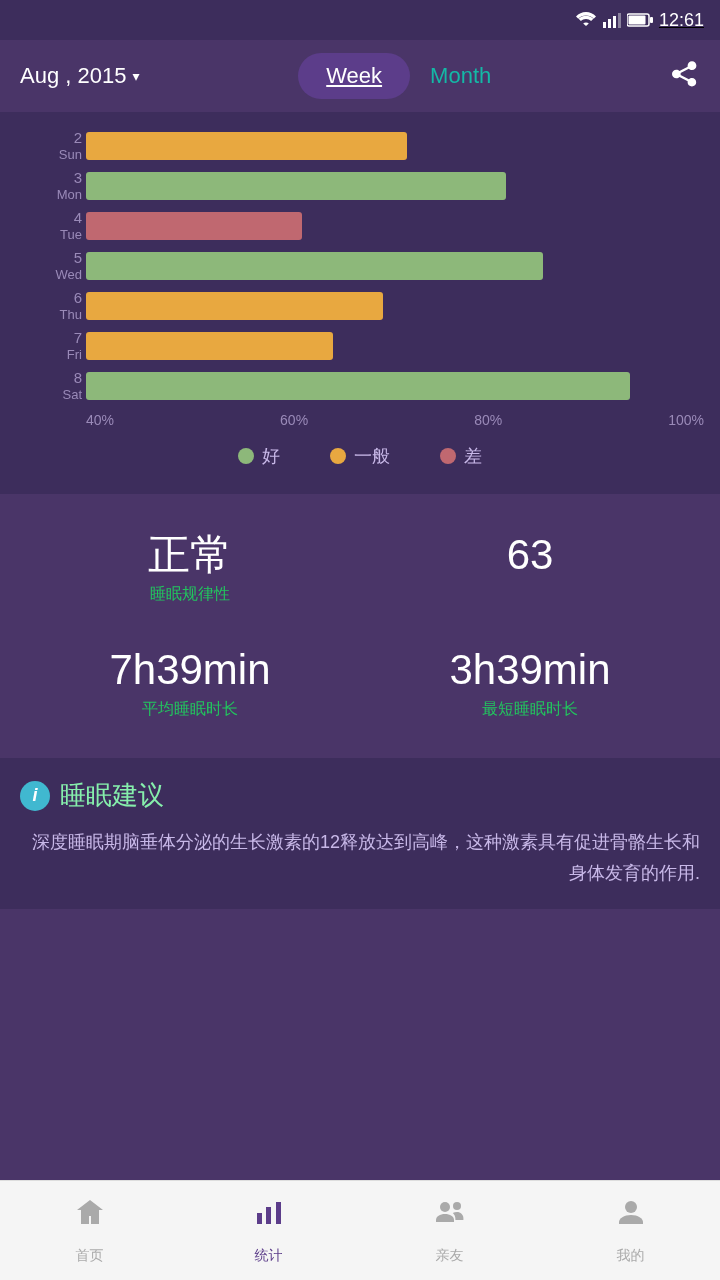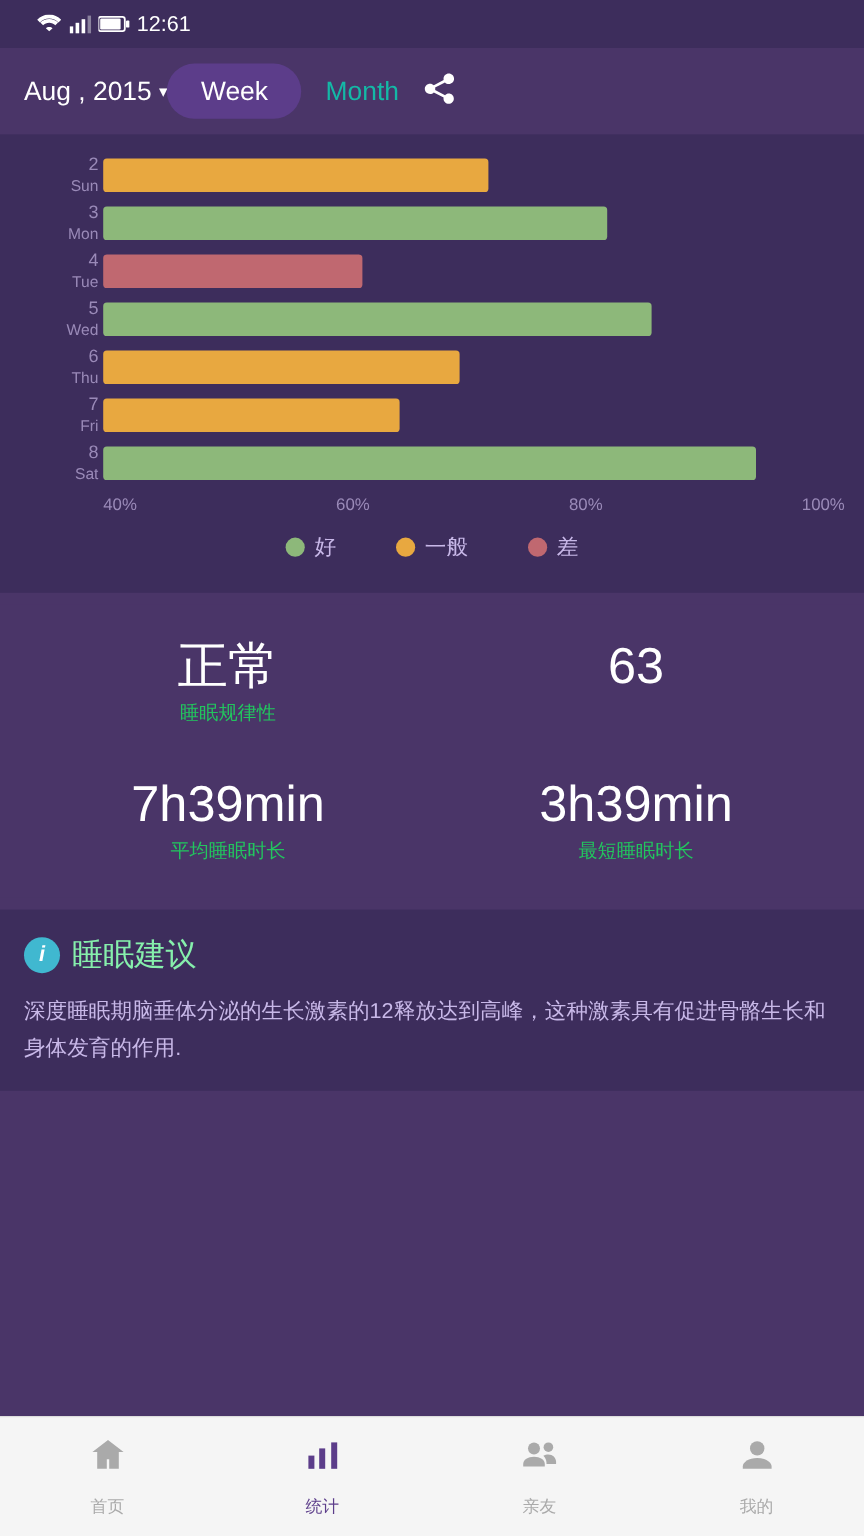--- a/index.html
+++ b/index.html
@@ -11,42 +11,44 @@
       overflow: hidden;
       position: relative;
     }
 
     
     .status-bar {
       height: 40px;
       background: #3d2d5c;
       display: flex;
       align-items: center;
-      padding: 0 30px;
+      justify-content: flex-end;
+      padding: 0 16px;
       gap: 8px;
+      text-decoration: underline;
     }
     .status-icons {
       display: flex;
       align-items: center;
       gap: 6px;
     }
     .status-time {
       color: white;
       font-size: 18px;
       font-weight: 500;
     }
 
     
     .header {
       height: 72px;
       background: #4a3568;
       display: flex;
       align-items: center;
       padding: 0 20px;
-      justify-content: flex-start;
+      justify-content: space-between;
     }
     .date-selector {
       display: flex;
       align-items: center;
       gap: 6px;
     }
     .date-text {
       color: white;
       font-size: 22px;
       font-weight: 400;
@@ -60,20 +62,21 @@
       align-items: center;
       gap: 0;
     }
     .tab-week {
       background: #5c3d8a;
       color: white;
       font-size: 22px;
       padding: 10px 28px;
       border-radius: 30px;
       font-weight: 500;
+      text-decoration: underline;
     }
     .tab-month {
       color: #14b8a6;
       font-size: 22px;
       padding: 10px 20px;
       font-weight: 400;
     }
     .share-btn {
       color: white;
       font-size: 26px;
@@ -217,20 +220,21 @@
     }
     .advice-title {
       color: #86efac;
       font-size: 26px;
       font-weight: 400;
     }
     .advice-text {
       color: #c8b8e8;
       font-size: 18px;
       line-height: 1.7;
+      text-align: right;
     }
 
     
     .bottom-nav {
       position: absolute;
       bottom: 0;
       left: 0;
       right: 0;
       height: 100px;
       background: #f5f5f5;

